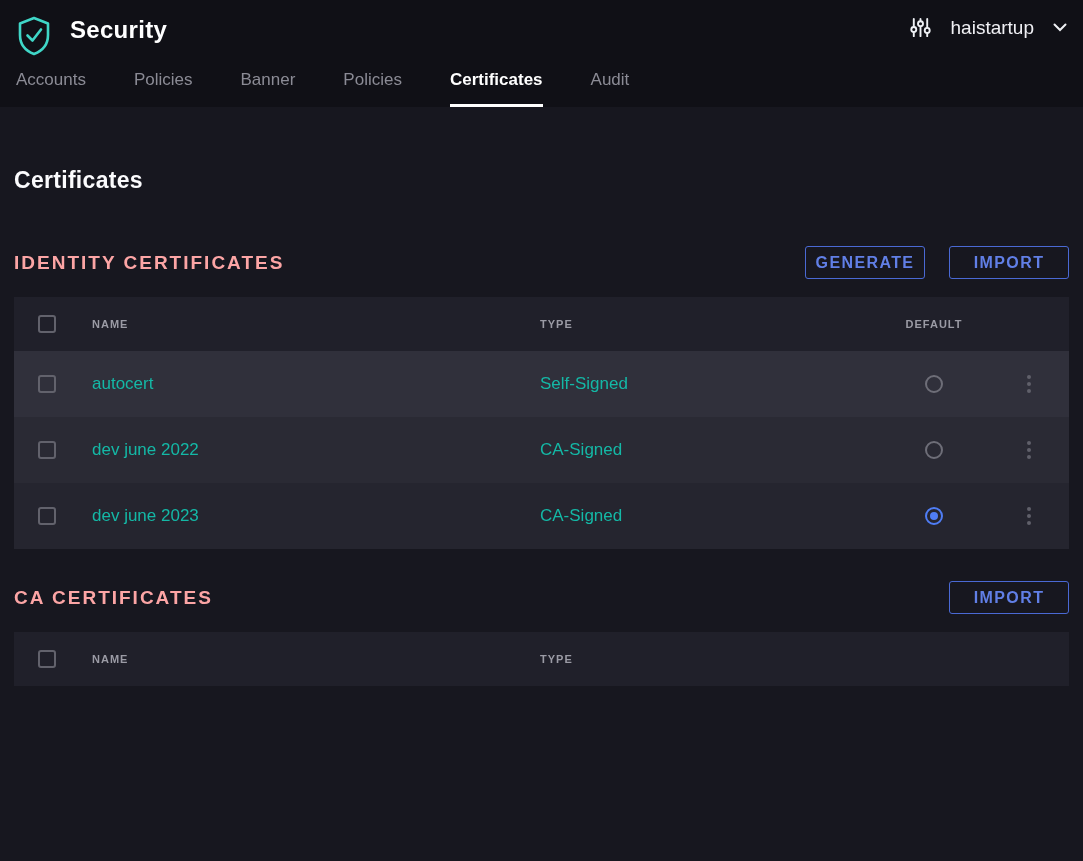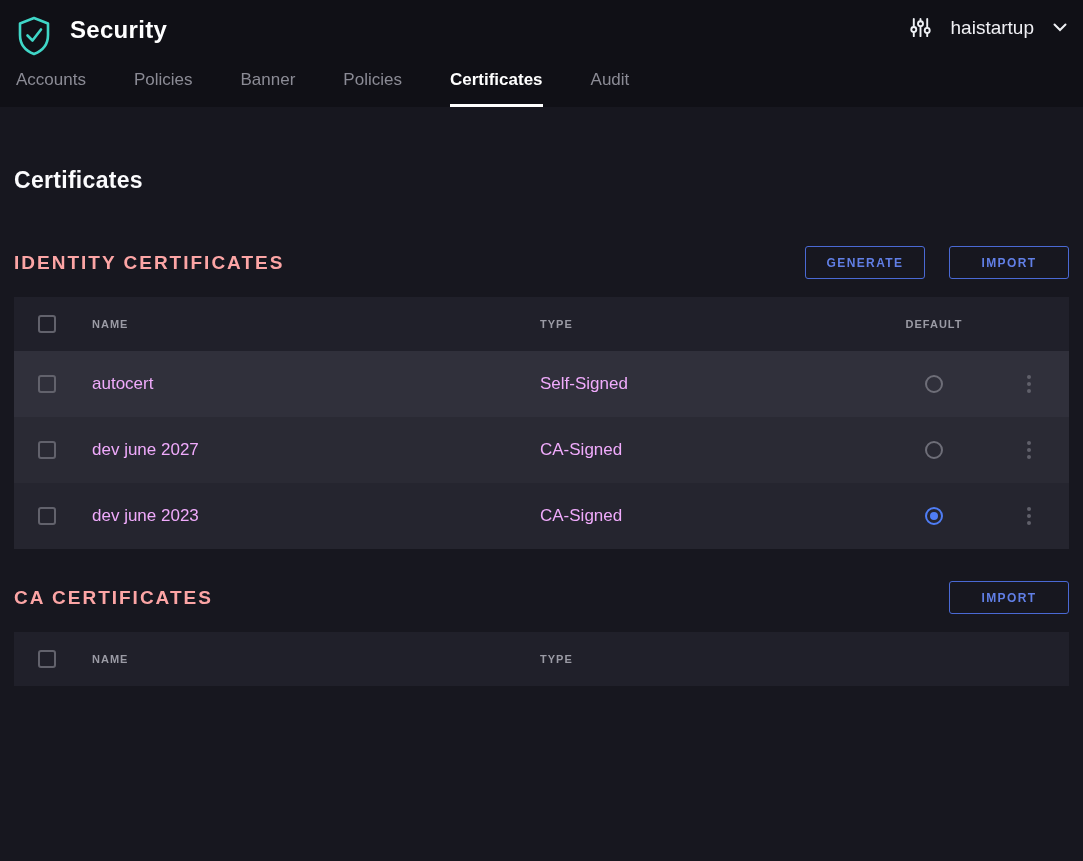--- a/index.html
+++ b/index.html
@@ -32,39 +32,39 @@
   .page-title { font-size:23px; font-weight:bold; color:#fbfbfd; margin-top:60px; letter-spacing:0.3px; }
 
   .section-head { display:flex; align-items:center; justify-content:space-between; margin-top:52px; }
   .section-head.ca { margin-top:32px; }
   .section-title { font-size:19px; color:#fca5a5; letter-spacing:2px; font-weight:bold;text-align:center; }
   .section-actions { display:flex; gap:24px; }
   .btn {
     min-width:120px; height:33px; background:transparent;
     border:1px solid #4a69d4; color:#617fe6;
     font-family:"Liberation Sans", sans-serif;
-    font-size:12px; font-weight:bold; letter-spacing:1.4px;
+    font-size:16px; font-weight:bold; letter-spacing:1.4px;
     border-radius:3px; cursor:pointer;
   }
 
   
   .table { margin-top:18px; width:100%; }
   .row { display:grid; grid-template-columns:78px 448px 1fr 110px 80px; align-items:center; }
   .ca-row { grid-template-columns:78px 448px 1fr; }
   .thead { background:#20202a; height:54px; }
   .trow { height:66px; }
   .r0 { background:#30303b; }
   .r1 { background:#2a2a34; }
   .r2 { background:#25252f; }
   .cell { display:flex; align-items:center; }
   .th { font-size:11px; color:#9b9ba5; letter-spacing:1px; font-weight:bold; }
   .c-check { padding-left:24px; }
   .c-default { justify-content:center; }
   .c-actions { justify-content:center; }
-  .cell-text { font-size:17px; color:#f0abfc; }
+  .cell-text { font-size:17px; color:#14b8a6; }
 
   .checkbox {
     width:18px; height:18px; border:2px solid #62626c; border-radius:3px;
     display:inline-block; background:transparent; cursor:pointer;
   }
   .radio {
     position:relative; width:18px; height:18px; border:2px solid #6e6e78;
     border-radius:50%; display:inline-block; cursor:pointer;
   }
   .radio.checked { border-color:#4f7df5; }
@@ -153,21 +153,21 @@
             <i></i>
             <i></i>
           </span>
         </div>
     </div>
 
     <div class="row trow r1">
       <div class="cell c-check">
           <span class="checkbox"></span>
         </div>
-      <div class="cell cell-text">dev june 2027</div>
+      <div class="cell cell-text">dev june 2022</div>
       <div class="cell cell-text">CA-Signed</div>
       <div class="cell c-default">
           <span class="radio"></span>
         </div>
       <div class="cell c-actions">
           <span class="kebab">
             <i></i>
             <i></i>
             <i></i>
           </span>

